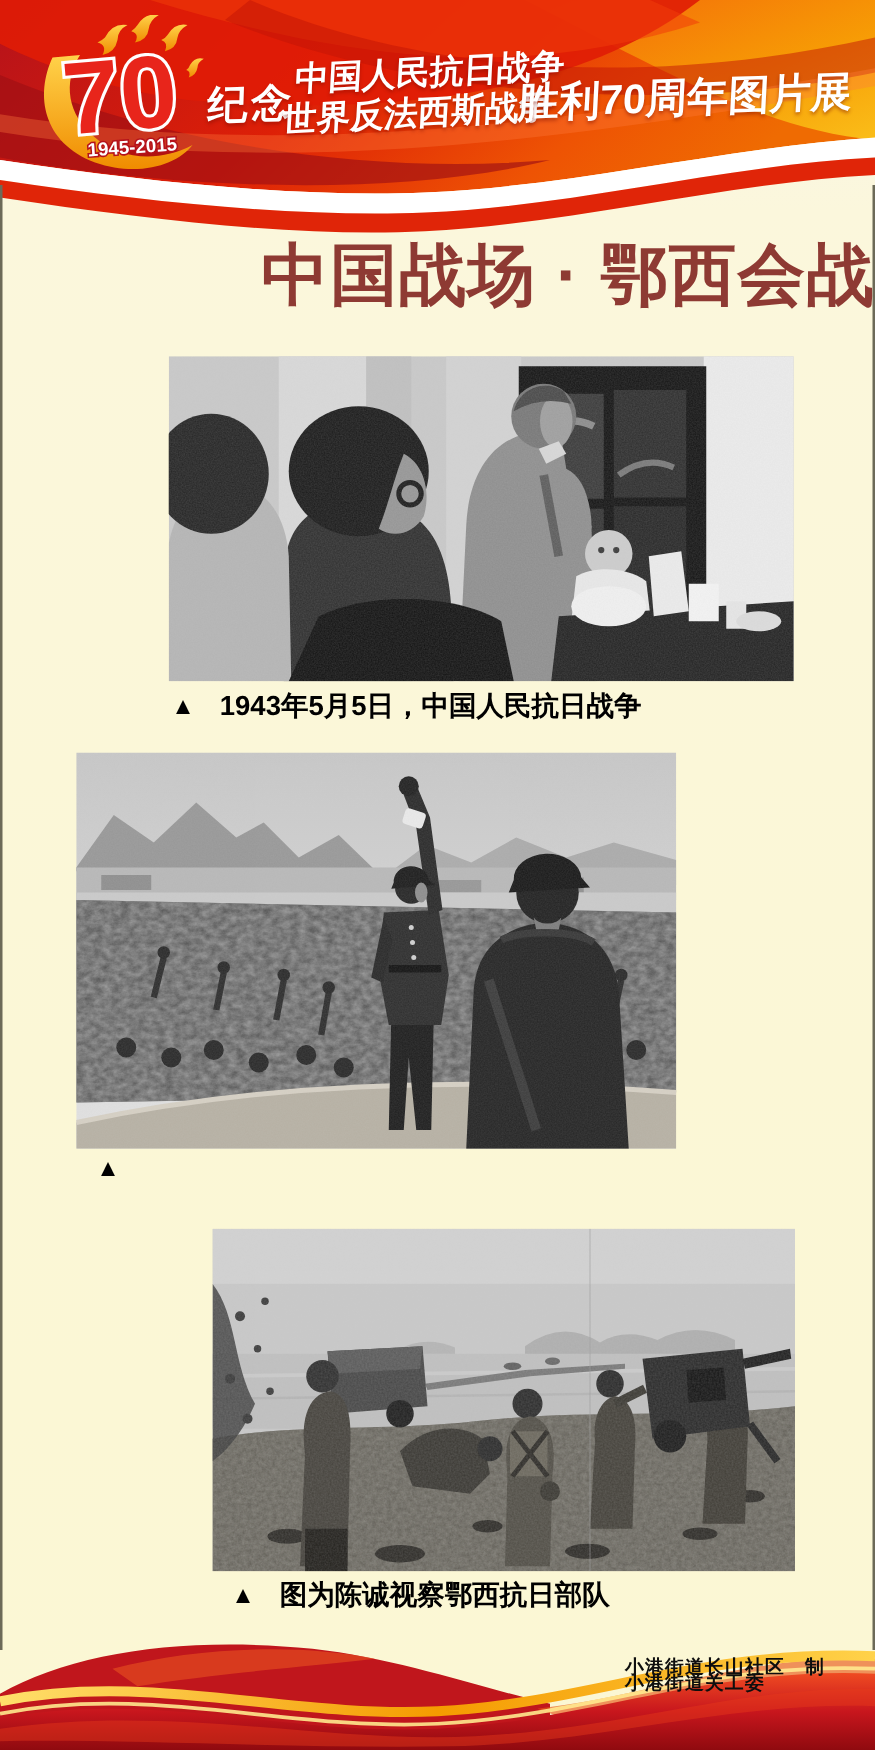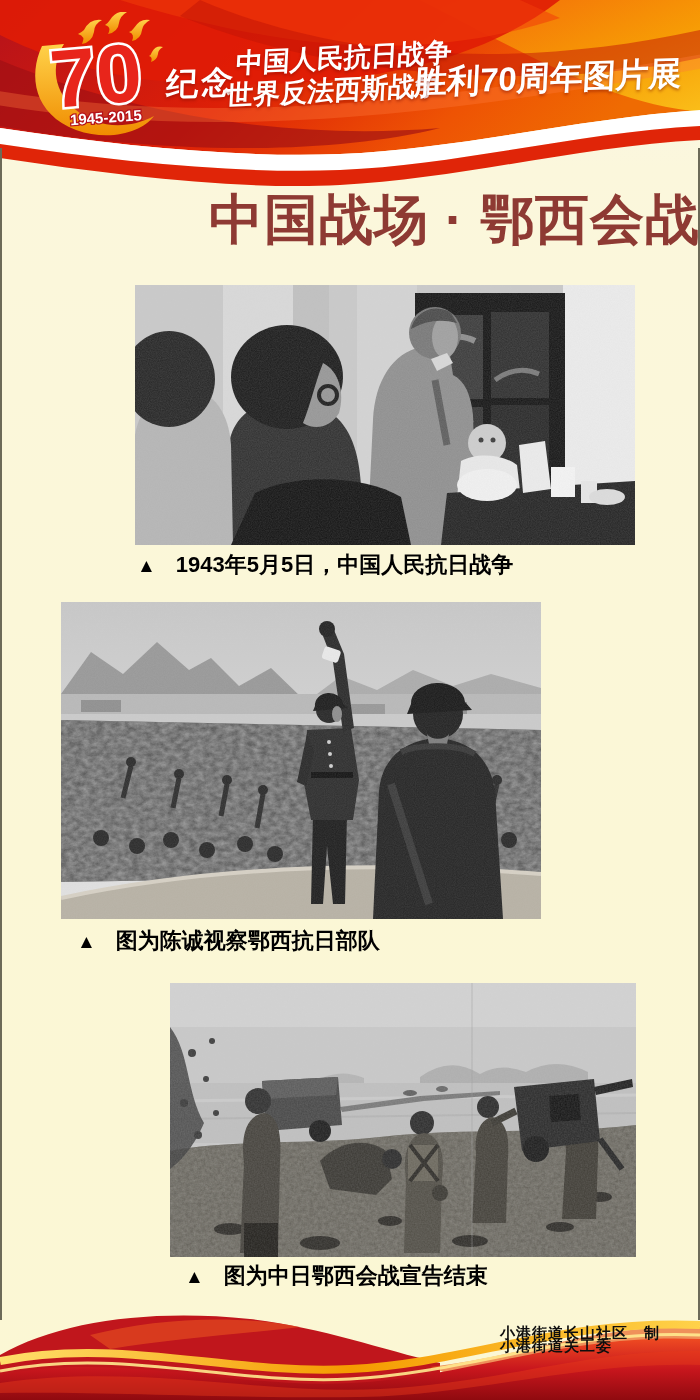--- a/index.html
+++ b/index.html
@@ -331,25 +331,24 @@
       <rect width="466" height="274" fill="#ffffff" filter="url(#gC)" opacity="0.45"></rect>
     </svg>
   </div>
 
   <div class="caption cap1">
     <span class="tri">▲</span>
     <span>1943年5月5日，中国人民抗日战争</span>
   </div>
   <div class="caption cap2">
     <span class="tri">▲</span>
-    <span>图为陈诚视察鄂西抗日部队</span>
   </div>
   <div class="caption cap3">
     <span class="tri">▲</span>
-    <span>图为中日鄂西会战宣告结束</span>
+    <span>图为陈诚视察鄂西抗日部队</span>
   </div>
 
   <svg class="ftr-svg" width="700" height="95" viewBox="0 0 700 95">
     <defs>
       <linearGradient id="footgrad" x1="0" y1="0" x2="0" y2="1">
         <stop offset="0" stop-color="#ef4b22"></stop>
           <stop offset="0.5" stop-color="#c8161d"></stop>
         <stop offset="1" stop-color="#8f0a0f"></stop>
       </linearGradient>
       <linearGradient id="goldlg" x1="0" y1="0" x2="1" y2="0">

